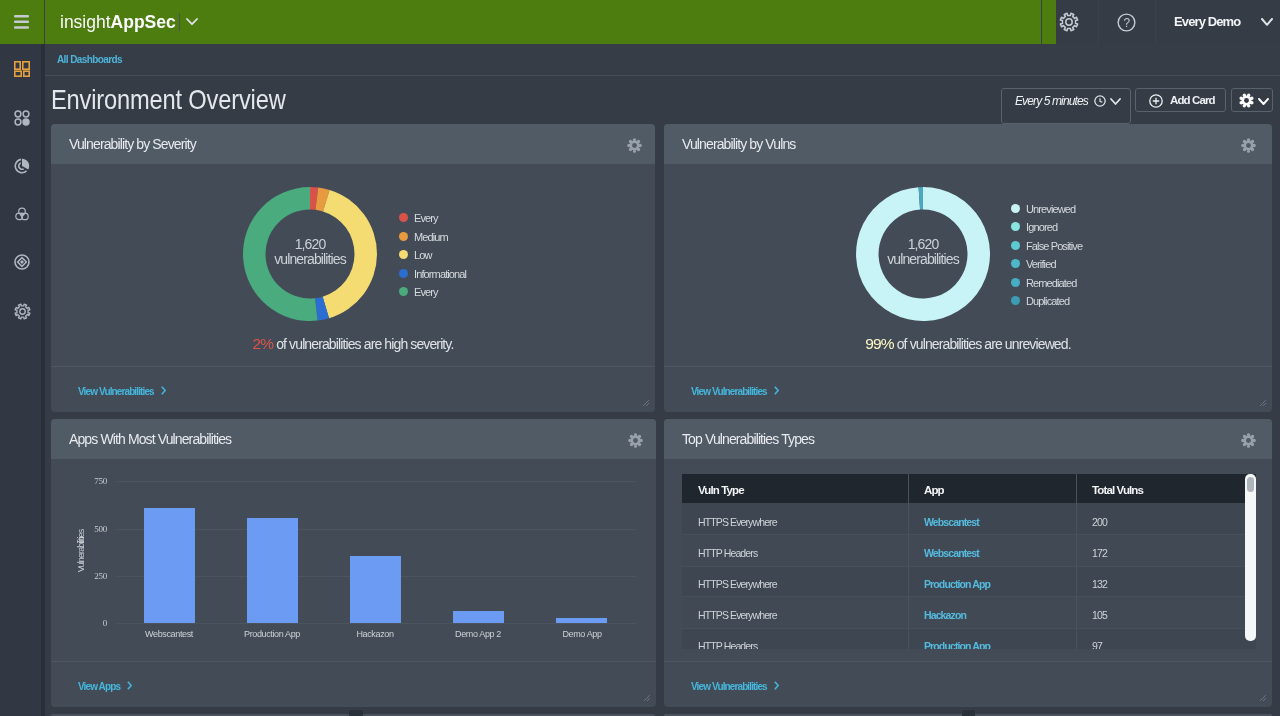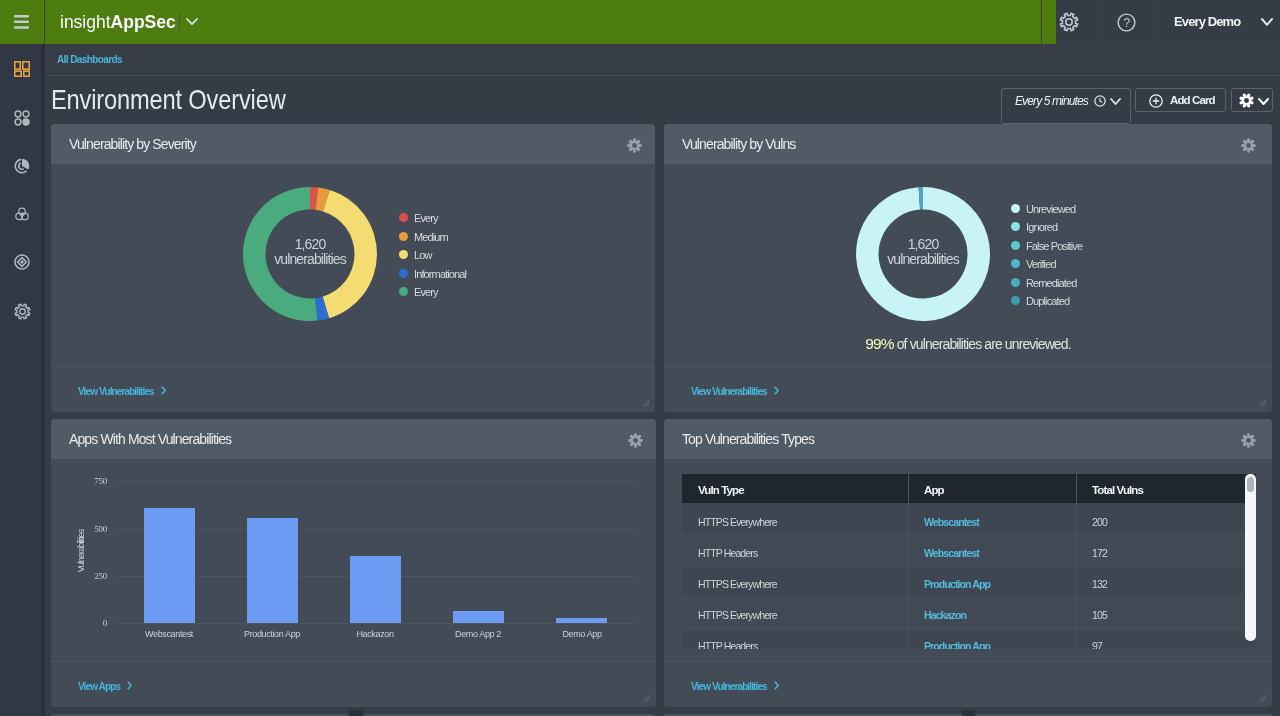--- a/index.html
+++ b/index.html
@@ -168,20 +168,21 @@
       </div>
     <div class="li" style="top:55.8px">
         <span class="dot" style="background:#2c6dd2"></span>
         <span class="lt">Informational</span>
       </div>
     <div class="li" style="top:74.4px">
         <span class="dot" style="background:#4aab7e"></span>
         <span class="lt">Every</span>
       </div>
   </div>
+  <div class="caption" style="left:0;right:0;top:211px"><span style="color:#dc5349;font-size:15.5px">2%</span> of vulnerabilities are high severity.</div>
   <div class="cfoot">
       <div class="lnk">View Vulnerabilities <svg width="5" height="9" viewBox="0 0 5 9" style="margin-left:5px">
           <path d="M0.8 0.8 L4.2 4.5 L0.8 8.2" stroke="#45b6dc" stroke-width="1.5" fill="none"></path>
         </svg></div>
     </div>
   <svg class="abs" style="right:5px;bottom:5px" width="10" height="10" viewBox="0 0 10 10">
     <path d="M3 9 L9 3 M6 9 L9 6" stroke="#6a737d" stroke-width="1" fill="none"></path>
   </svg>
 </div>
 

